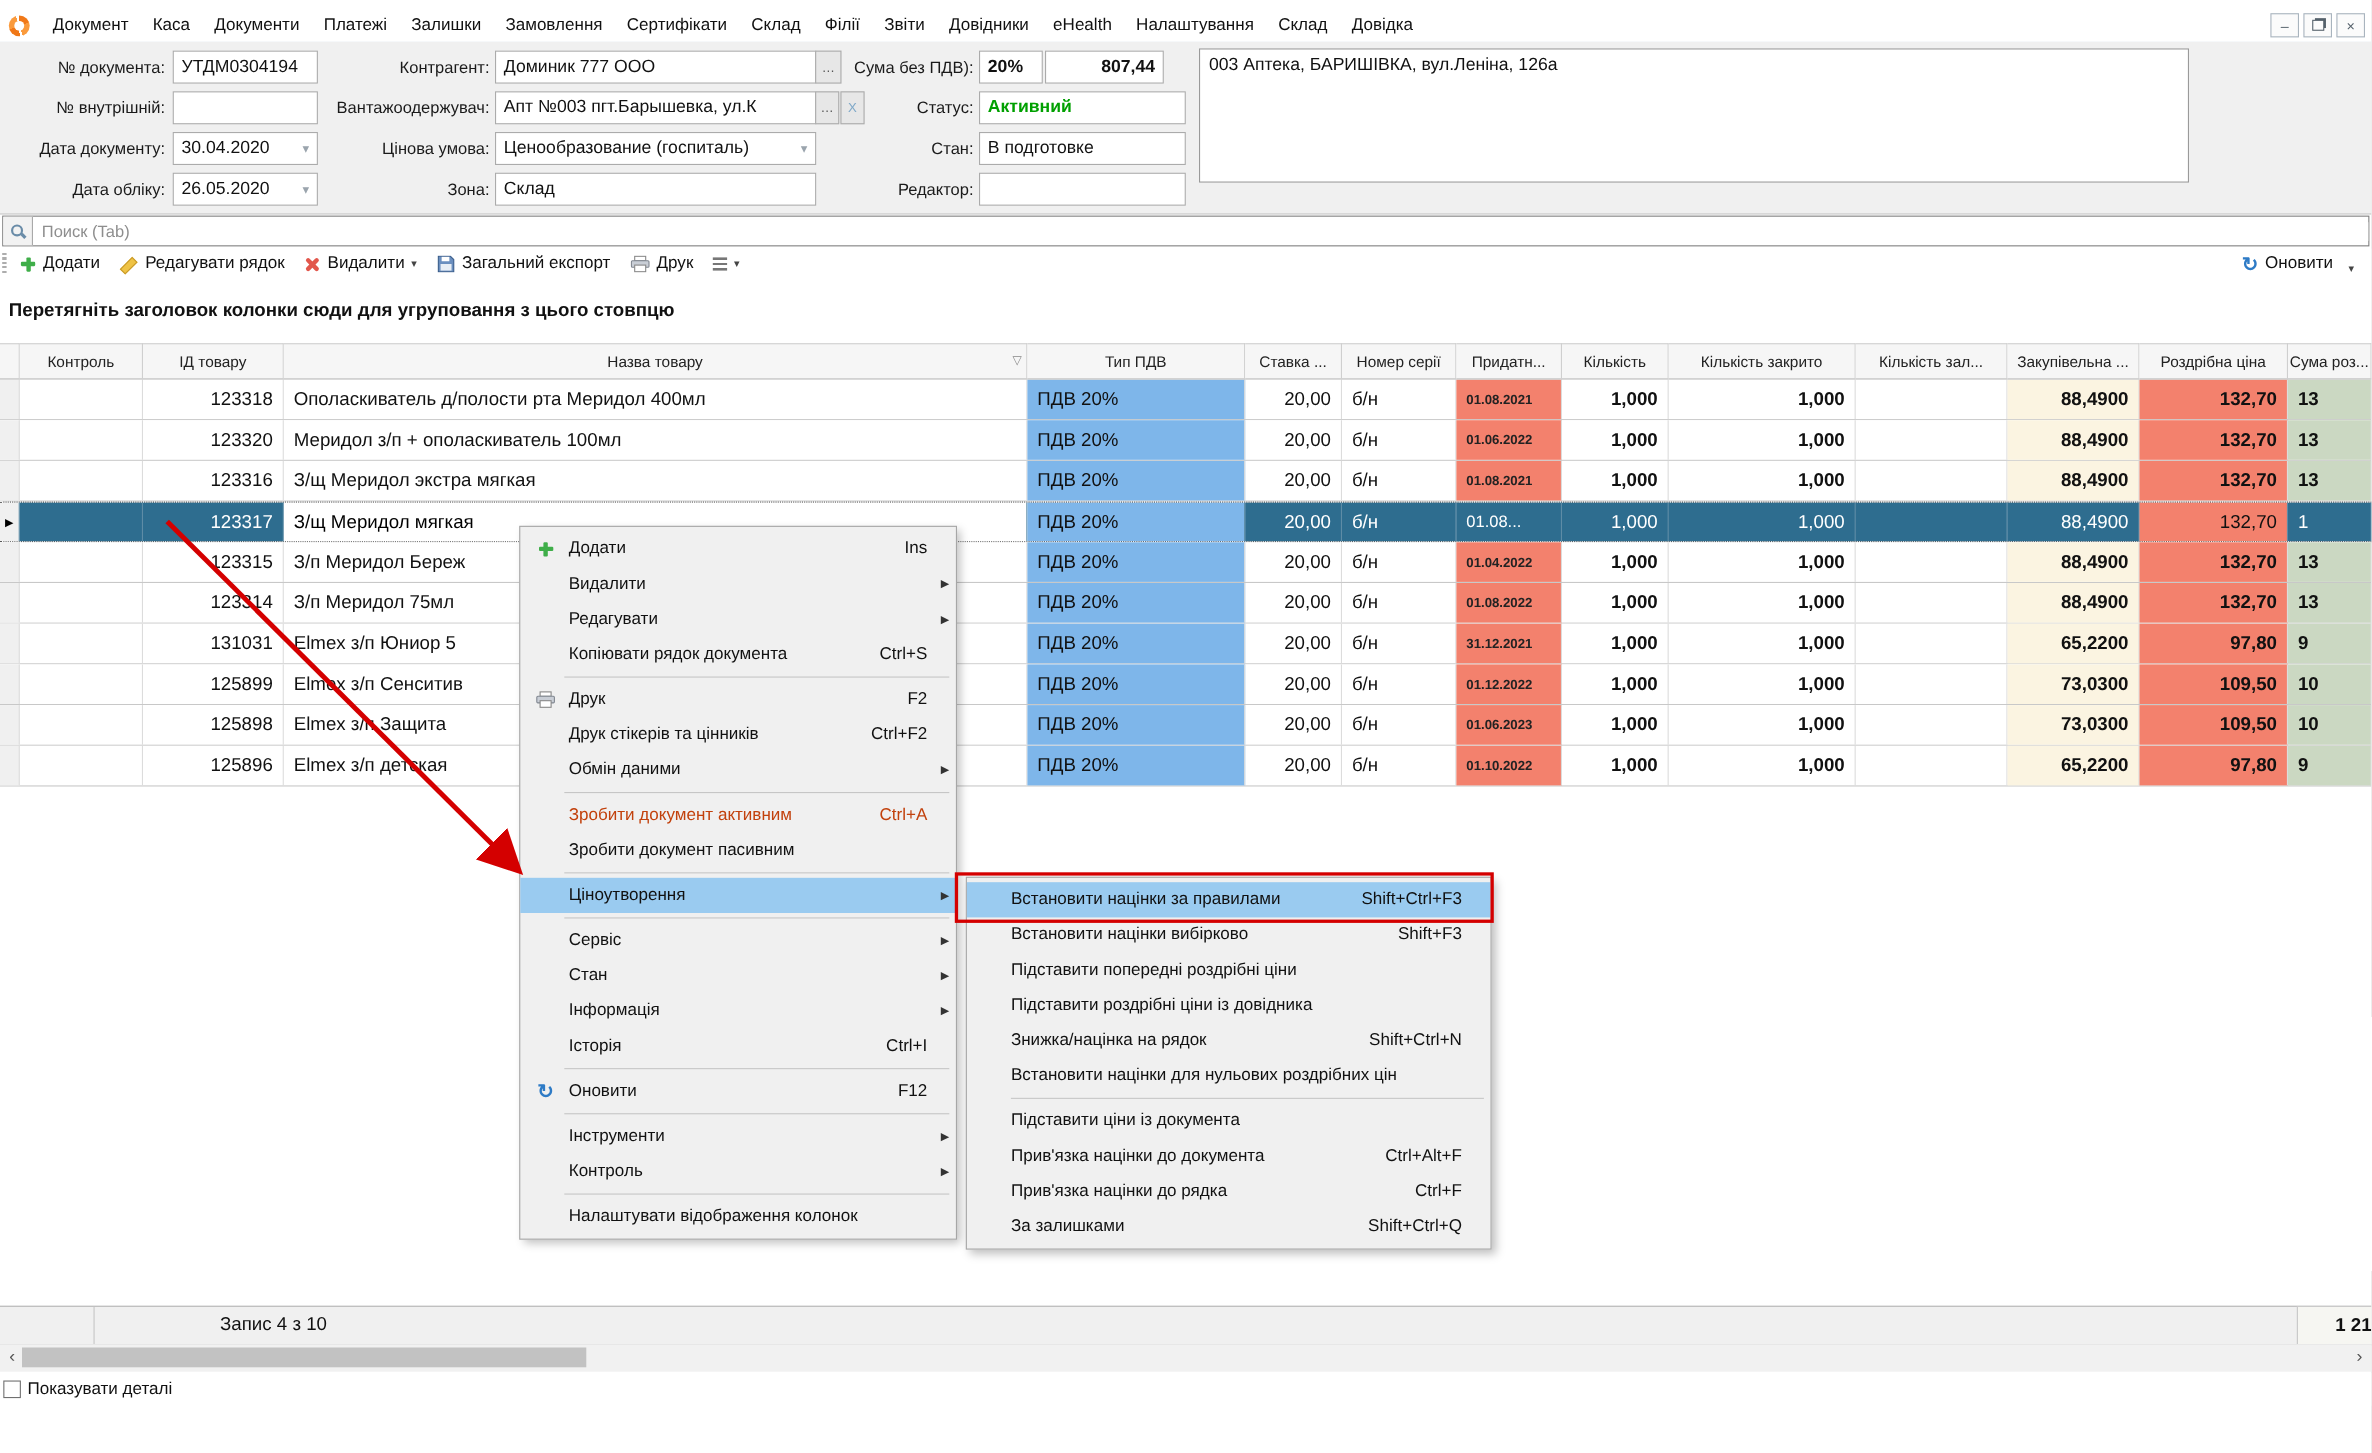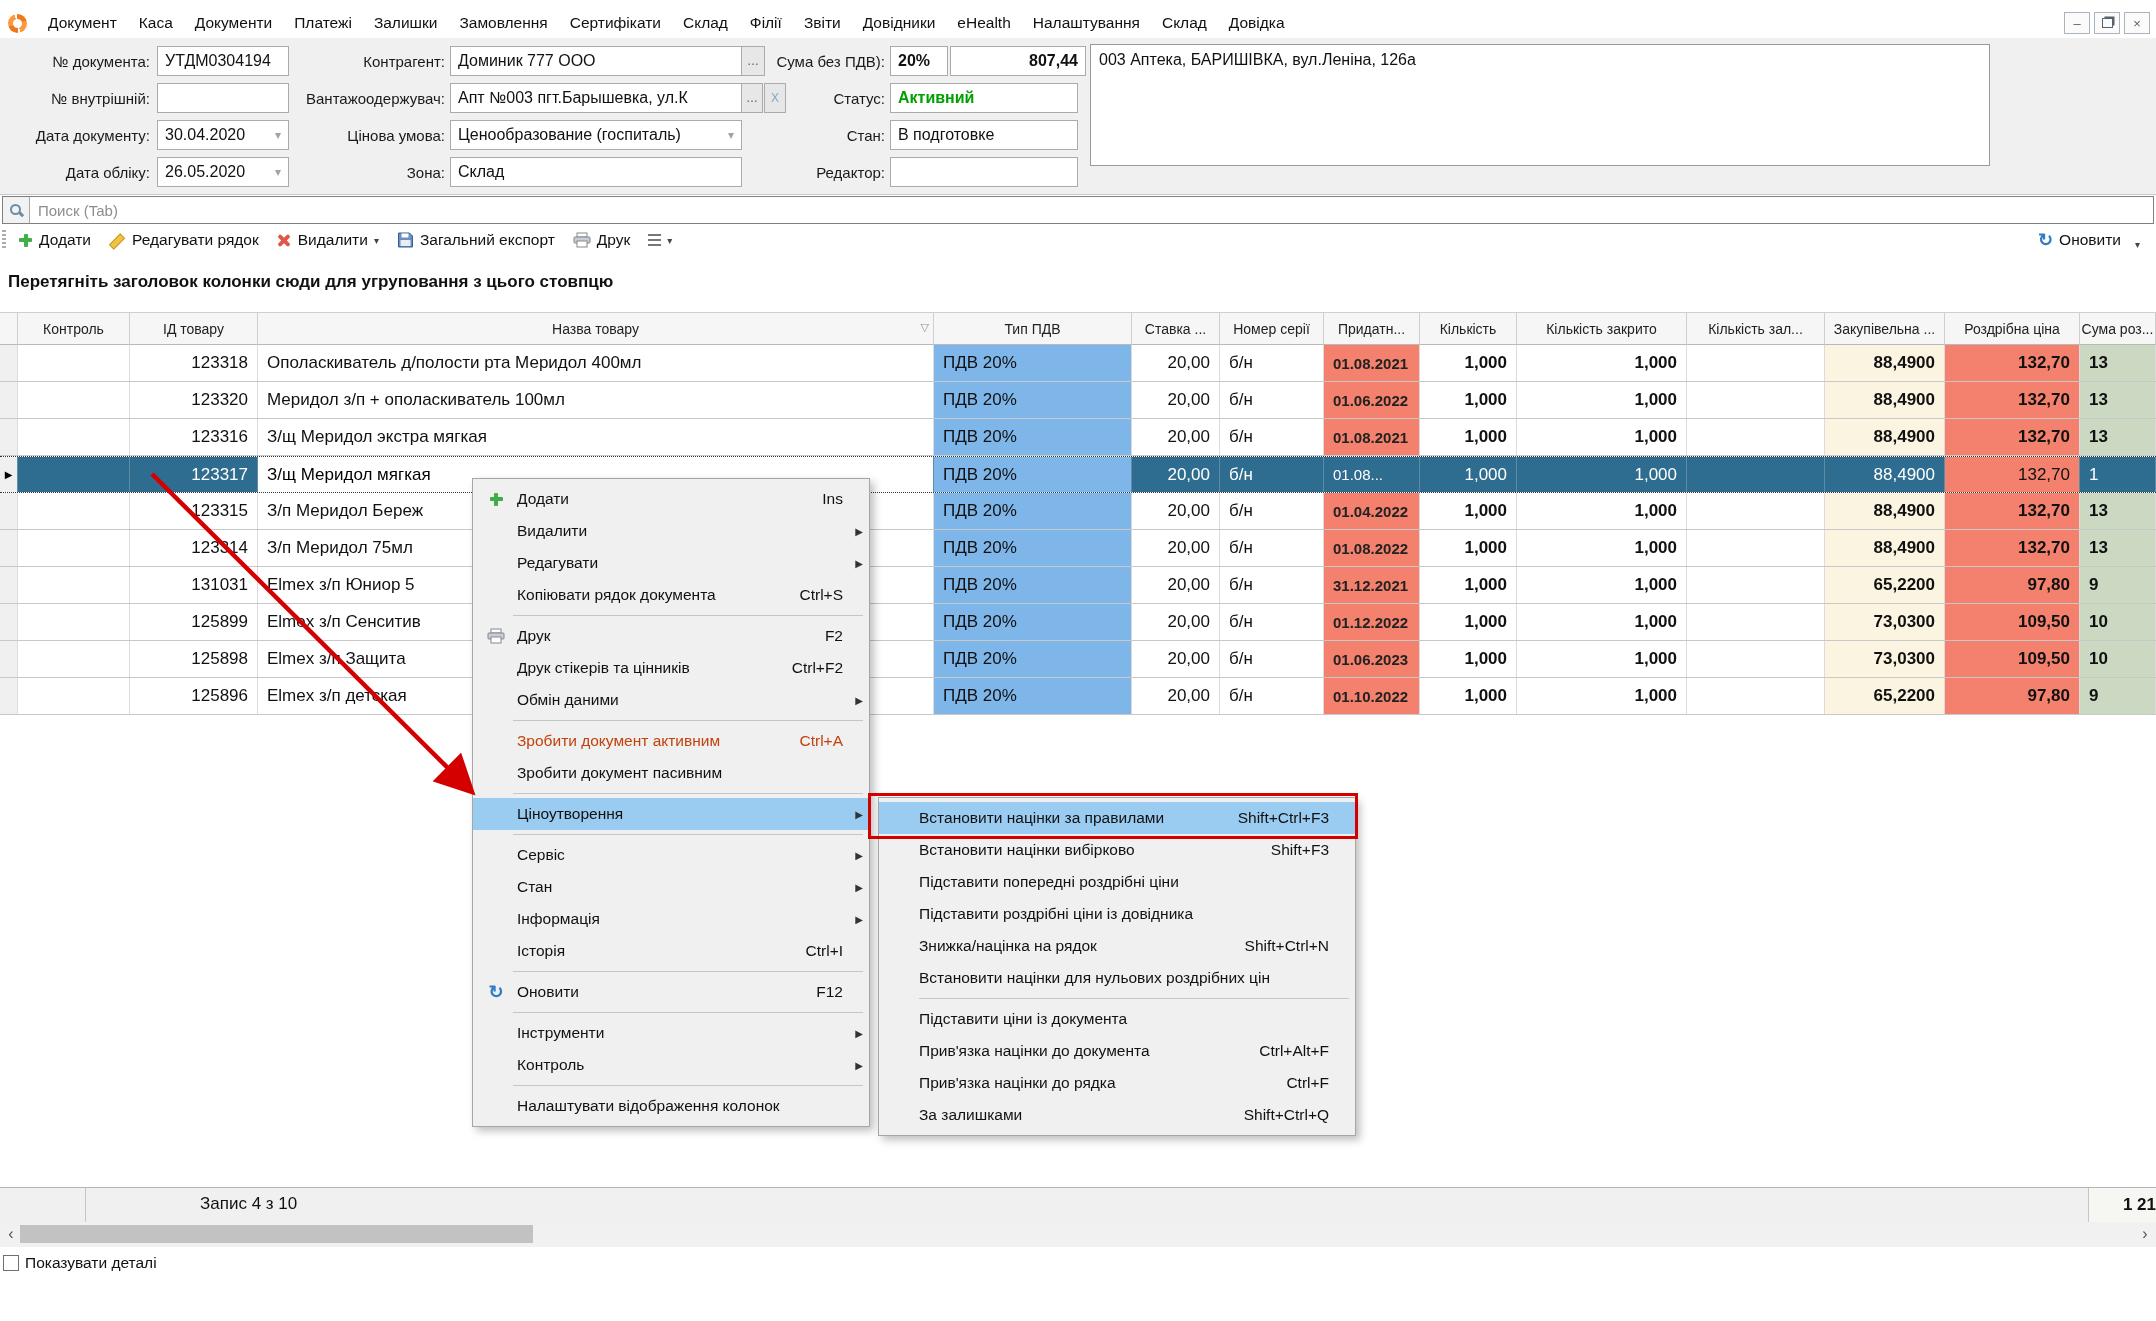--- a/index.html
+++ b/index.html
@@ -70,21 +70,21 @@
          font-size:14px;color:#222;white-space:nowrap;overflow:hidden;position:relative;}
   .filter{position:absolute;right:4px;top:8px;font-size:11px;color:#8A8A8A;}
   .grow{display:flex;height:37px;box-sizing:border-box;border-bottom:1px solid #C8C8C8;background:#fff;font-size:17px;}
   .cell{box-sizing:border-box;height:100%;border-right:1px solid #DCDCDC;display:flex;align-items:center;
         padding:0 9px;white-space:nowrap;overflow:hidden;}
   .num{justify-content:flex-end;font-weight:bold;}
   .c-id{justify-content:flex-end;font-weight:normal;}
   .c-rate{justify-content:flex-end;}
   .c-marker{background:#F0F0F0;padding:0 2px;font-size:10px;color:#222;justify-content:center;}
   .c-vat{background:var(--vat_cell);}
-  .c-expiry{background:var(--expiry_cell);font-size:15px;font-weight:600;color:#222;}
+  .c-expiry{background:var(--expiry_cell);font-size:12px;font-weight:600;color:#222;}
   .c-purchase{background:var(--purchase_cell);}
   .c-retail{background:var(--retail_cell);}
   .c-sum{background:var(--sum_cell);justify-content:flex-start;}
   .sel{border-top:1px dotted #333;border-bottom:1px dotted #333;}
   .sel .cell{background:var(--selected_row);color:#fff;border-right-color:#5E8CA6;font-weight:normal;}
   .sel .c-marker{background:#F0F0F0;color:#000;}
   .sel .c-name{background:#fff;color:#000;}
   .sel .c-vat{background:var(--vat_cell);color:#111;}
   .sel .c-retail{background:var(--retail_cell);color:#111;}
   .sel .c-expiry{font-size:15px;font-weight:normal;color:#fff;}
@@ -191,21 +191,21 @@
     <div class="finput" style="left:450px;top:82px;width:292px;">
         <span>Ценообразование (госпиталь)</span>
         <span class="fcaret">▾</span>
       </div>
 
     <div class="flabel" style="left:205px;top:119px;width:240px;">Зона:</div>
     <div class="finput" style="left:450px;top:119px;width:292px;">Склад</div>
 
     <div class="flabel" style="left:735px;top:8px;width:150px;">Сума без ПДВ):</div>
     <div class="finput bold" style="left:890px;top:8px;width:58px;">20%</div>
-    <div class="finput bold rightal" style="left:950px;top:8px;width:136px;">807,44</div>
+    <div class="finput bold rightal" style="left:950px;top:8px;width:108px;">807,44</div>
 
     <div class="flabel" style="left:735px;top:45px;width:150px;">Статус:</div>
     <div class="finput bold" style="left:890px;top:45px;width:188px;color:var(--status_active);">Активний</div>
 
     <div class="flabel" style="left:735px;top:82px;width:150px;">Стан:</div>
     <div class="finput" style="left:890px;top:82px;width:188px;">В подготовке</div>
 
     <div class="flabel" style="left:735px;top:119px;width:150px;">Редактор:</div>
     <div class="finput" style="left:890px;top:119px;width:188px;"></div>
 

